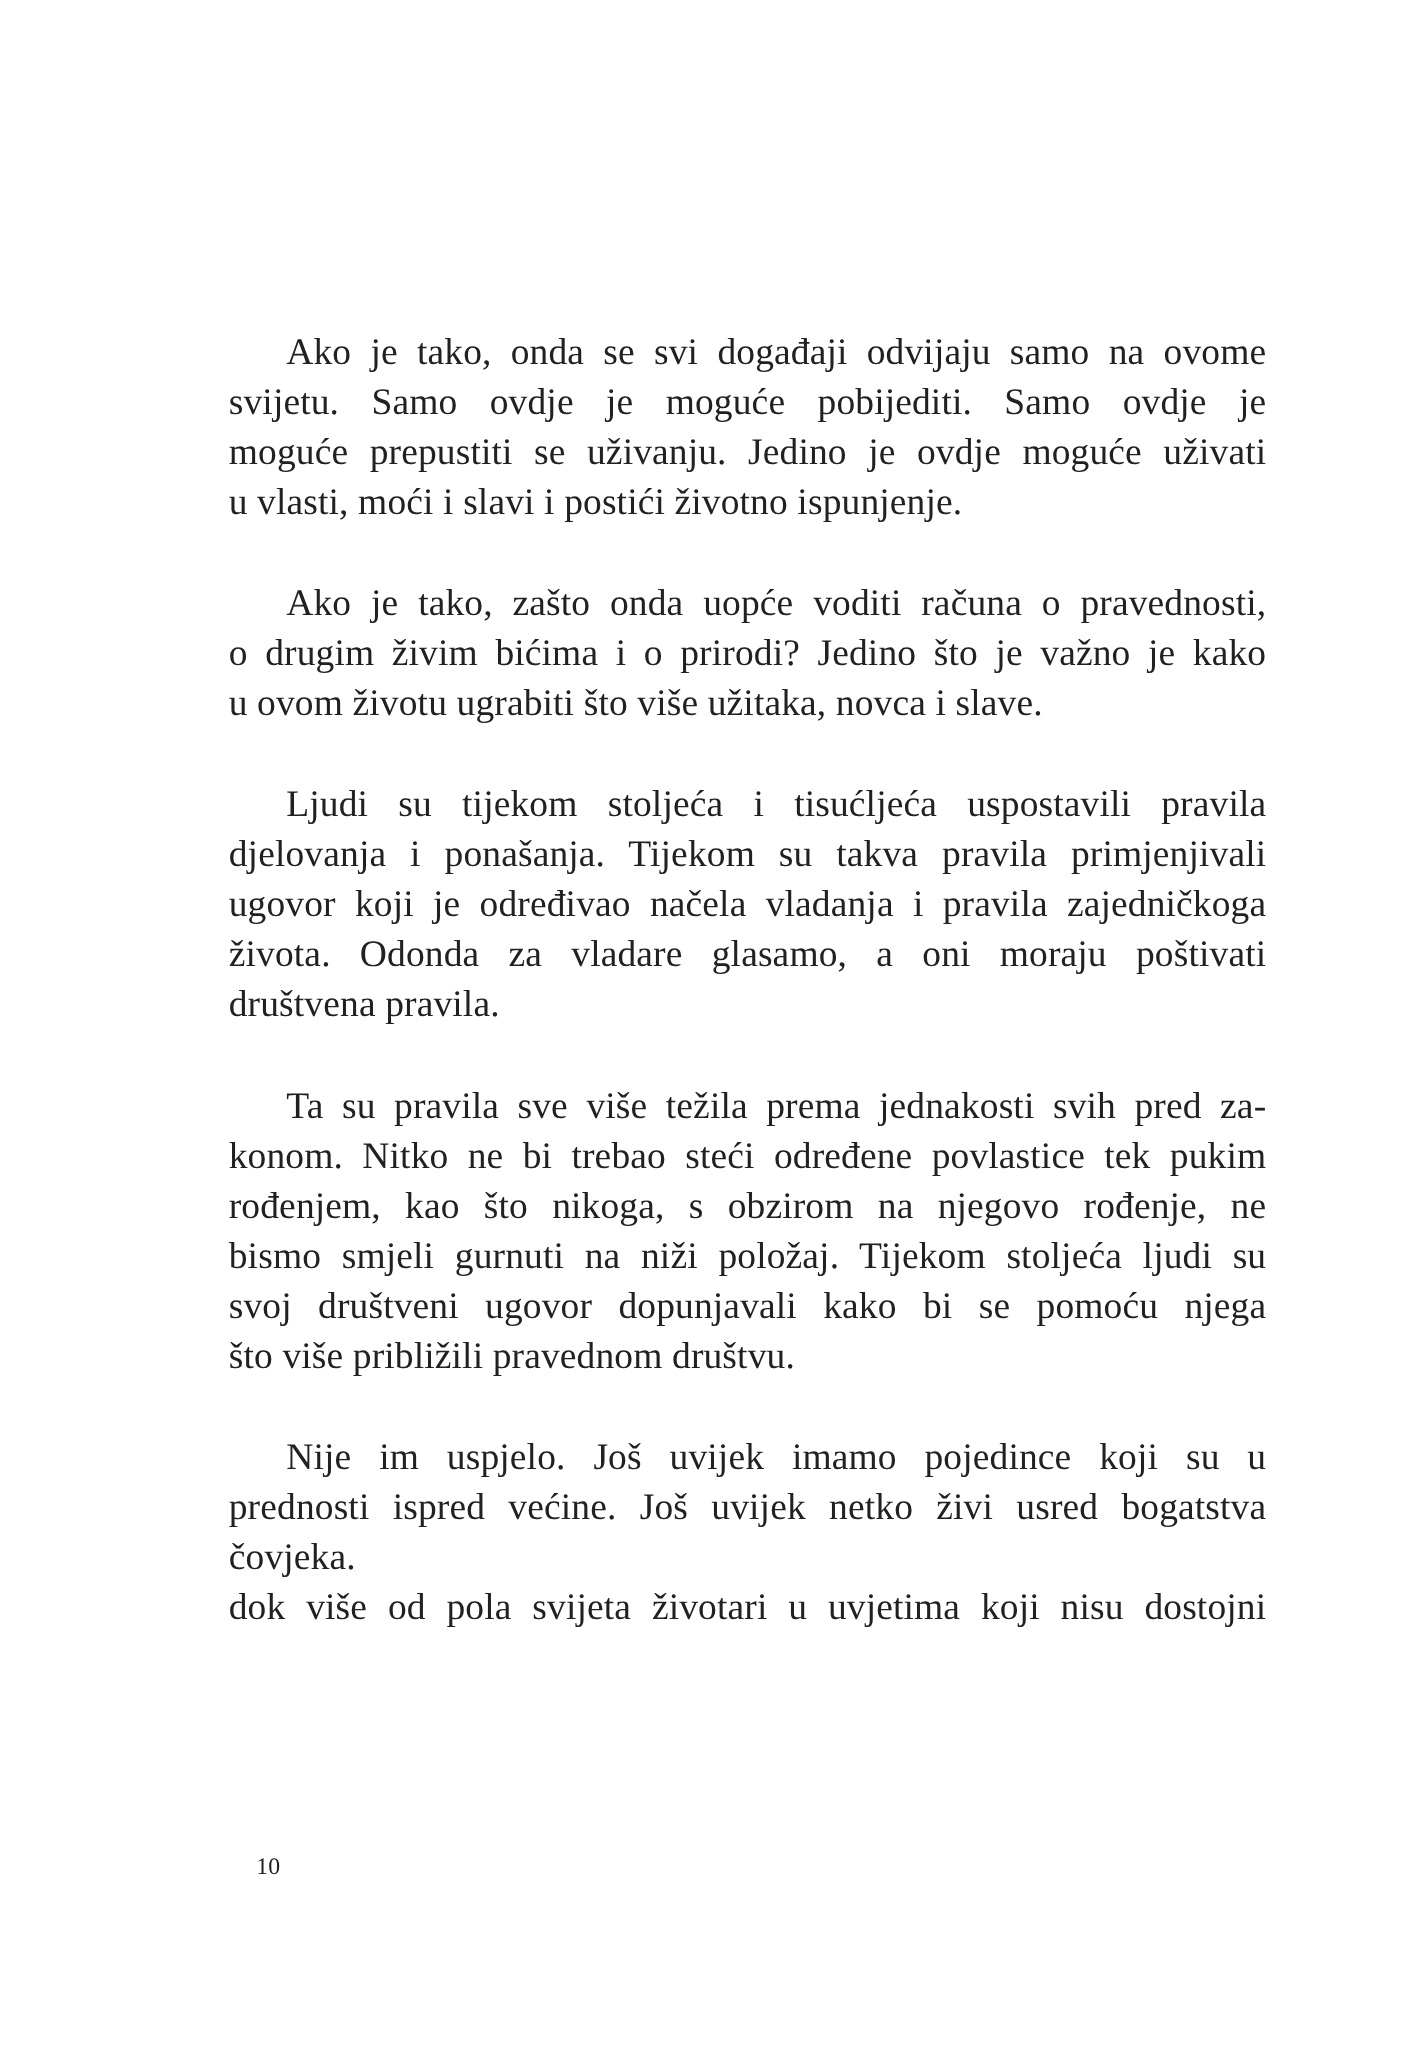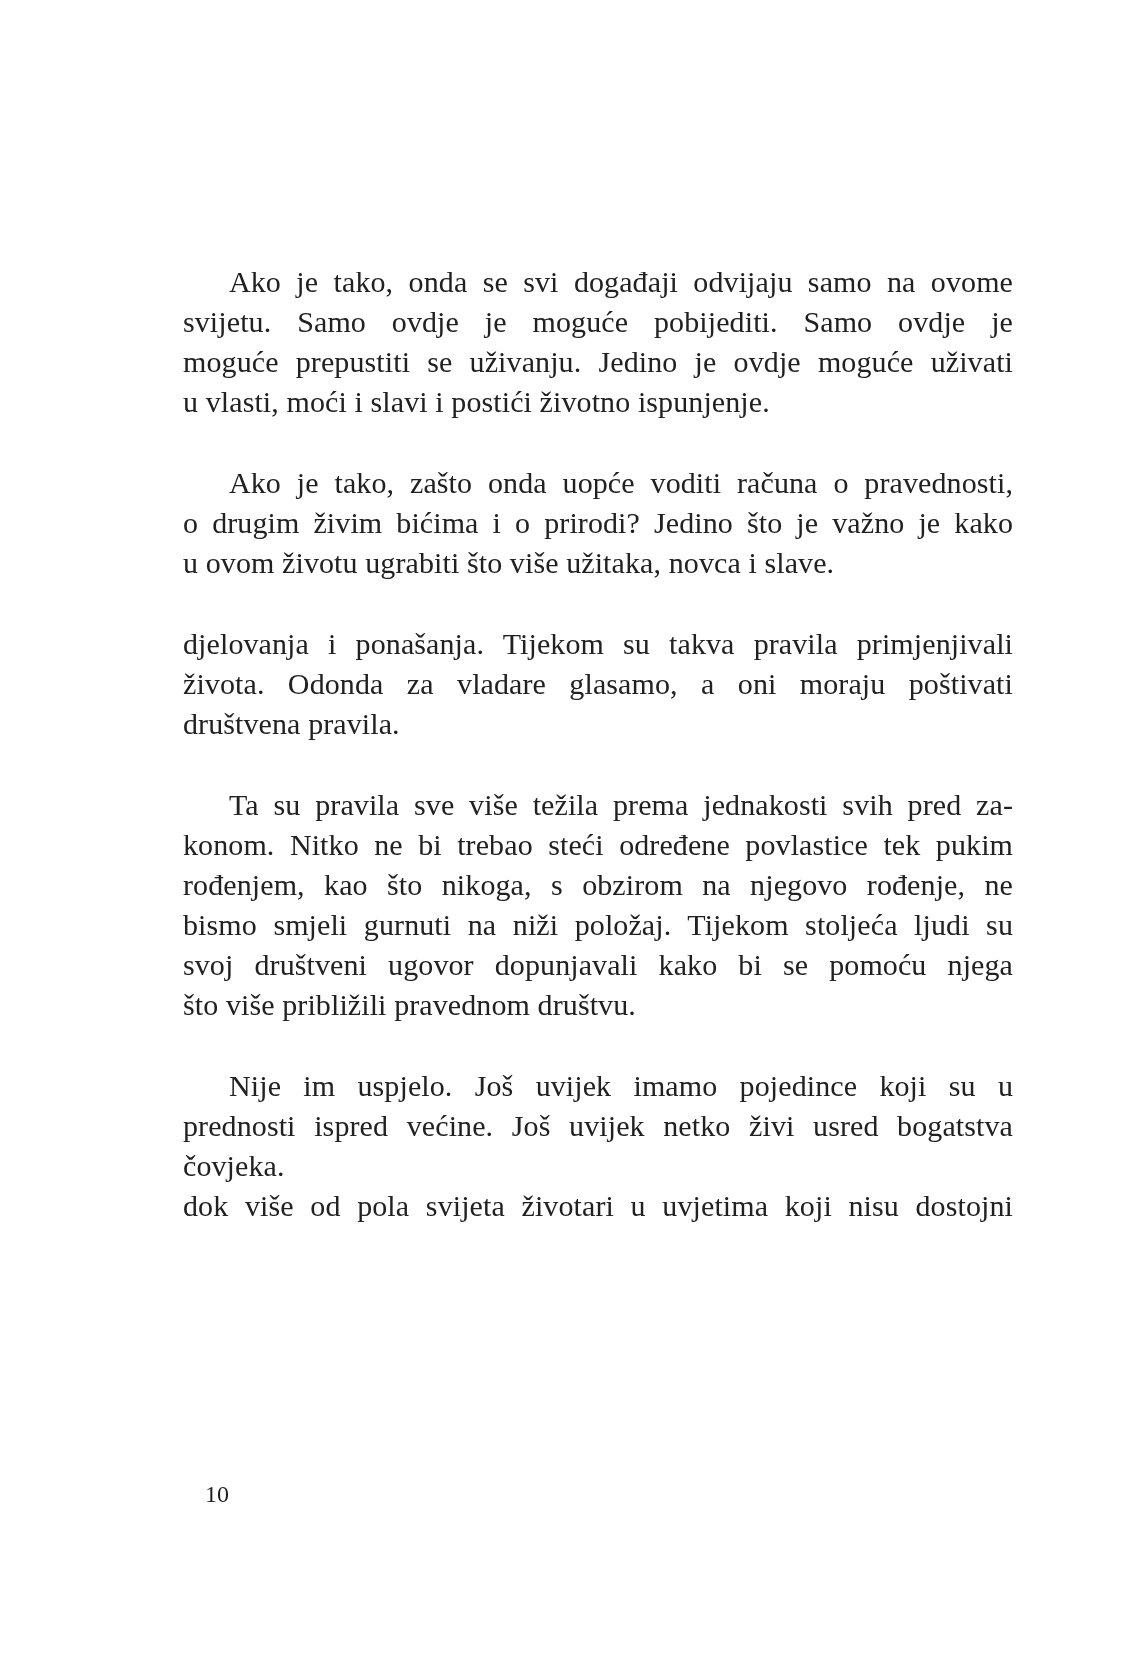--- a/index.html
+++ b/index.html
@@ -41,42 +41,44 @@
   .line.first {
     text-indent: 46px;
   }
   .line.last {
     text-align-last: left;
   }
   .page-number {
     position: absolute;
     left: 177px;
     top: 1474px;
-    font-size: 24px;
+    font-size: 19px;
     line-height: 40px;
   }
 </style>
 </head>
 <body>
 
 <div class="page" style="background: rgb(255, 255, 255); color: rgb(33, 33, 33);">
   <div class="text-block">
       <div class="paragraph">
         <div class="line first">Ako je tako, onda se svi događaji odvijaju samo na ovome</div>
         <div class="line">svijetu. Samo ovdje je moguće pobijediti. Samo ovdje je</div>
         <div class="line">moguće prepustiti se uživanju. Jedino je ovdje moguće uživati</div>
         <div class="line last">u vlasti, moći i slavi i postići životno ispunjenje.</div>
       </div>
       <div class="paragraph">
         <div class="line first">Ako je tako, zašto onda uopće voditi računa o pravednosti,</div>
         <div class="line">o drugim živim bićima i o prirodi? Jedino što je važno je kako</div>
         <div class="line last">u ovom životu ugrabiti što više užitaka, novca i slave.</div>
       </div>
       <div class="paragraph">
+        <div class="line first">Ljudi su tijekom stoljeća i tisućljeća uspostavili pravila</div>
         <div class="line">djelovanja i ponašanja. Tijekom su takva pravila primjenjivali</div>
+        <div class="line">ugovor koji je određivao načela vladanja i pravila zajedničkoga</div>
         <div class="line">života. Odonda za vladare glasamo, a oni moraju poštivati</div>
         <div class="line last">društvena pravila.</div>
       </div>
       <div class="paragraph">
         <div class="line first">Ta su pravila sve više težila prema jednakosti svih pred za-</div>
         <div class="line">konom. Nitko ne bi trebao steći određene povlastice tek pukim</div>
         <div class="line">rođenjem, kao što nikoga, s obzirom na njegovo rođenje, ne</div>
         <div class="line">bismo smjeli gurnuti na niži položaj. Tijekom stoljeća ljudi su</div>
         <div class="line">svoj društveni ugovor dopunjavali kako bi se pomoću njega</div>
         <div class="line last">što više približili pravednom društvu.</div>

